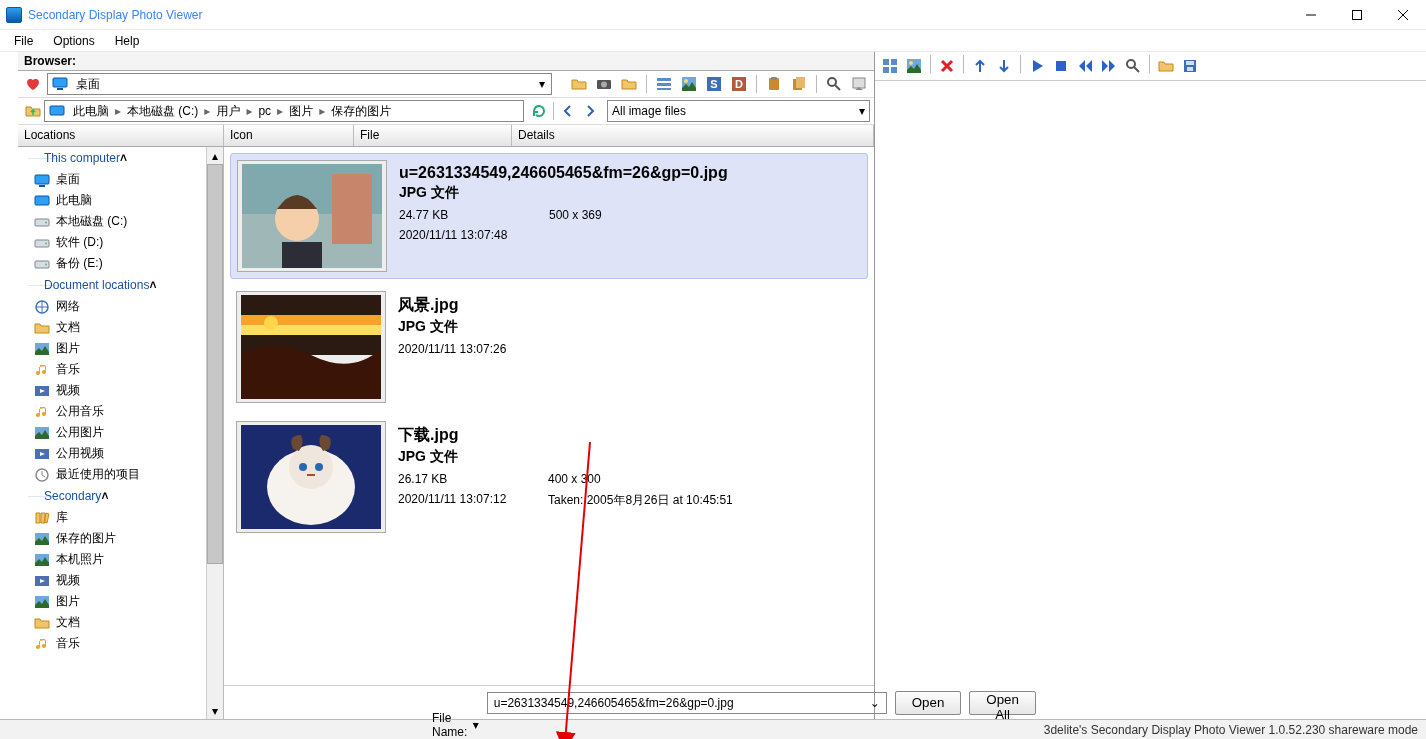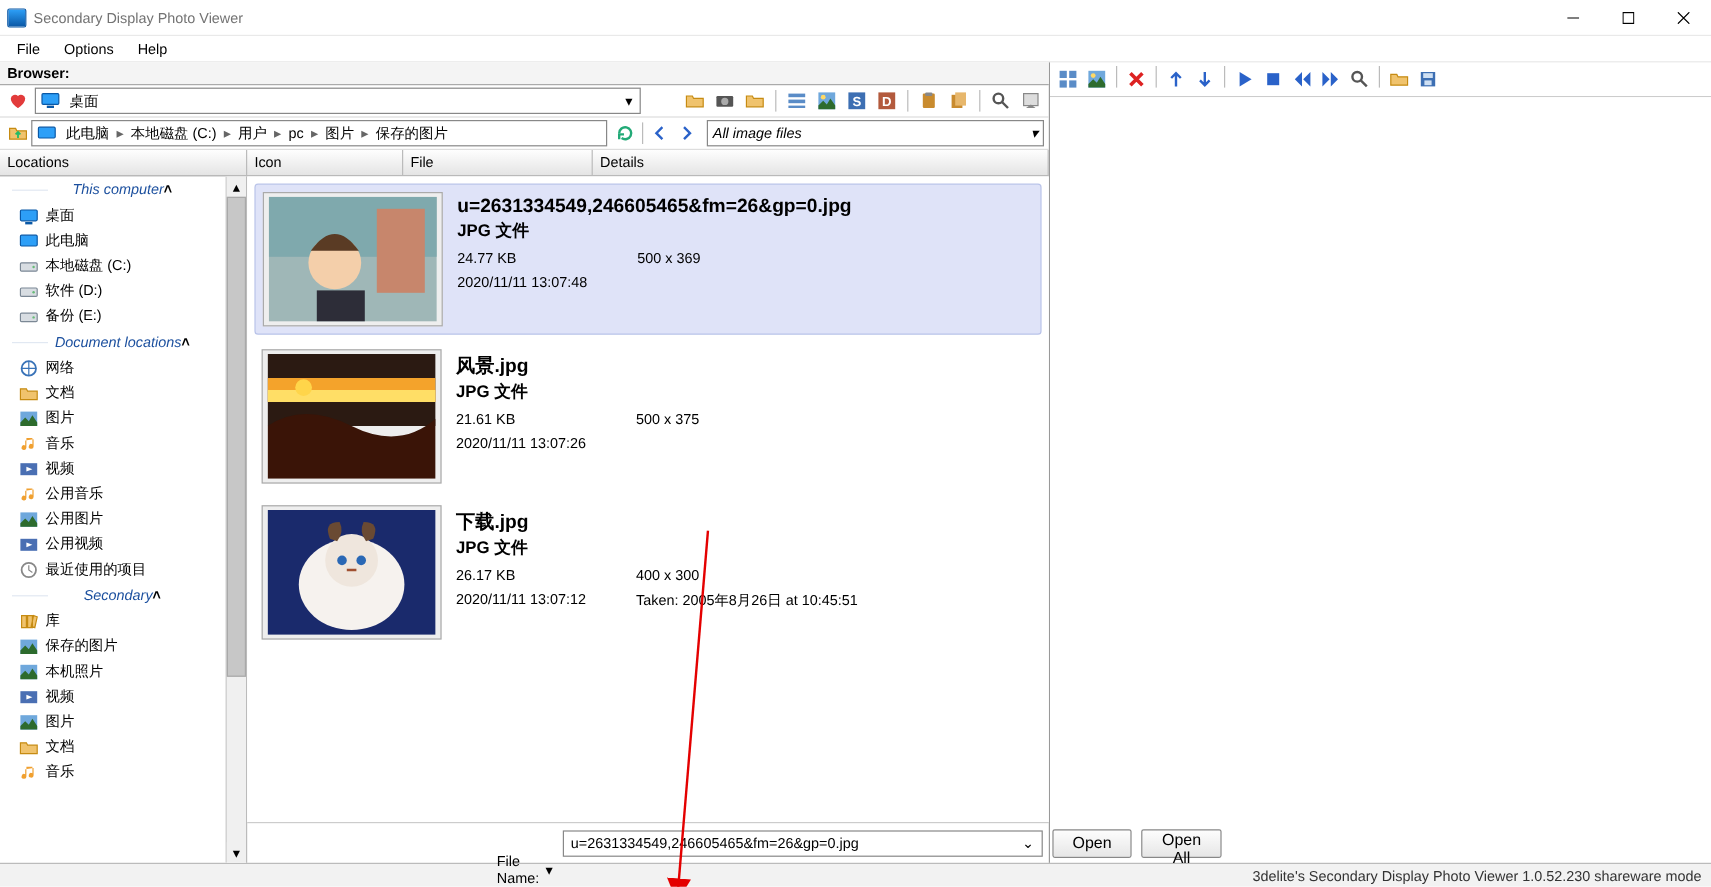--- a/index.html
+++ b/index.html
@@ -1,20 +1,20 @@
 <!DOCTYPE html>
 <html><head>
 <meta charset="utf-8">
 <style>
   * { box-sizing: border-box; margin: 0; padding: 0; }
   html, body { width: 1426px; height: 739px; font-family: "Segoe UI", "Microsoft YaHei", sans-serif; font-size: 12px; background: #fff; overflow: hidden; }
   
   .titlebar { height: 30px; display: flex; align-items: center; border-bottom: 1px solid #e9e9e9; }
   .titlebar .app-icon { width: 16px; height: 16px; margin: 0 6px 0 6px; background: linear-gradient(#2d9ff7,#0a58a6); border:1px solid #0a58a6; border-radius:2px; }
-  .titlebar .title { flex: 0 0 auto; color:#737373; }
+  .titlebar .title { flex: 0 0 auto; color:#3b82f6; }
   .titlebar-spacer { flex: 1; }
   .win-btn { width: 46px; height: 30px; display:flex; align-items:center; justify-content:center; color:#333; font-family:inherit; }
   .win-btn svg { width:10px; height:10px; stroke:#000; stroke-width:1; fill:none; }
   
   .menubar { height: 22px; display:flex; align-items:center; padding: 0 4px; border-bottom:1px solid #e9e9e9; }
   .menubar span { padding: 2px 10px; }
   
   .panel-header { font-weight:bold; padding: 2px 6px; border-bottom:1px solid #aaa; background:#f4f4f4; }
   
   .workarea { display:flex; height: calc(100% - 30px - 22px - 20px); }
@@ -26,32 +26,32 @@
   .tbtn { width:22px; height:22px; display:flex; align-items:center; justify-content:center; border:1px solid transparent; border-radius:2px; }
   .tbtn svg { width:16px; height:16px; }
   .addr-dd { height:22px; border:1px solid #888; display:flex; align-items:center; background:#fff; }
   .addr-dd .dd-arrow { width:18px; text-align:center; }
   
   .crumb-row { display:flex; align-items:center; padding:2px 4px; border-bottom:1px solid #ddd; }
   .crumb { display:flex; align-items:center; height:22px; border:1px solid #888; background:#fff; flex:0 0 480px; overflow:hidden; }
   .crumb .seg { padding:0 4px; white-space:nowrap; }
   .crumb .sep { color:#666; padding:0 2px; }
   .crumb .folder-icon { width:16px; height:16px; margin:0 4px; }
-  .filter-dd { margin-left:6px; flex:1; height:22px; border:1px solid #888; background:#fff; display:flex; align-items:center; padding:0 4px;font-style:italic; }
+  .filter-dd { margin-left:6px; flex:1; height:22px; border:1px solid #888; background:#fff; display:flex; align-items:center; padding:0 4px; }
   
   .browser-body { flex:1; display:flex; min-height:0; }
   .locations { width:206px; border-right:1px solid #bbb; display:flex; flex-direction:column; overflow:hidden; }
   .list-area { flex:1; display:flex; flex-direction:column; min-width:0; }
   .col-headers { display:flex; height:22px; background:linear-gradient(#fefefe,#e4e4e4); border-bottom:1px solid #aaa; }
   .col-h { border-right:1px solid #bbb; padding:3px 6px; font-weight:normal; }
   .col-h.loc { width:206px; }
   .col-h.icon { width:130px; }
   .col-h.file { width:158px; }
   .col-h.details { flex:1; }
-  .loc-section { color:#1b4f9e; padding:4px 10px 4px 26px; display:flex; justify-content:center; align-items:center; position:relative;font-style:italic; }
+  .loc-section { color:#1b4f9e; padding:4px 10px 4px 26px; display:flex; justify-content:flex-start; align-items:center; position:relative; }
   .loc-section::before { content:""; position:absolute; left:10px; top:50%; width:30px; height:1px; background:#1b4f9e22; }
   .loc-section .exp { color:#000; font-weight:bold; }
   .loc-item { display:flex; align-items:center; padding:2px 6px 2px 16px; gap:6px; }
   .loc-item .ic { width:16px; height:16px; flex:0 0 16px; display:flex; align-items:center; justify-content:center; }
   .loc-item span.txt { white-space:nowrap; }
   .scrollbar-v { width:17px; background:#f0f0f0; display:flex; flex-direction:column; border-left:1px solid #ccc;}
   .scrollbar-v .sbtn { height:17px; display:flex; align-items:center; justify-content:center; background:#f0f0f0; }
   .scrollbar-v .thumb { background:#c7c7c7; border:1px solid #a9a9a9; margin:0; height:400px; }
   .loc-wrap { display:flex; flex:1; min-height:0;}
   .loc-content { flex:1; overflow:hidden; }
@@ -76,21 +76,21 @@
   
   .statusbar-outer{height:20px;display:flex;}
   .statusbar { height:20px; width:875px; display:flex; align-items:center; border-top:1px solid #bbb; background:#f2f2f2; font-size:12px; }
   .statusbar .cell { padding:0 10px; border-right:1px solid #ccc; height:100%; display:flex; align-items:center;}
   .statusbar .cell:last-child{border-right:none;}
   .fillrest{flex:1; border-top:1px solid #bbb; background:#f2f2f2; display:flex; align-items:center; justify-content:flex-end; padding-right:8px; color:#333;}
   
   .images-toolbar { display:flex; padding:3px 4px; gap:2px; border-bottom:1px solid #ccc; flex-wrap:nowrap;}
   
   .arrow-svg { position:absolute; pointer-events:none; }
-  .browser-pane { position:relative; }
+  .browser-pane { position:relative;padding-left:18px; }
   
   .ic-folder { fill:#f0c36d; stroke:#c68b12; }
   .ic-monitor { fill:#2d9ff7; stroke:#0a58a6; }
   .ic-drive { fill:#d8dde2; stroke:#7b8895; }
   .ic-lib { fill:#f0c36d; stroke:#c68b12;}
 </style>
 </head>
 <body>
 
 <div class="titlebar">
@@ -505,24 +505,20 @@
                   <rect width="140" height="60" fill="#2b1a12"></rect>
                   <rect y="20" width="140" height="20" fill="#f4a32b"></rect>
                   <rect y="30" width="140" height="10" fill="#ffde66"></rect>
                   <path d="M0 60q30-20 70 0t70-6V104H0z" fill="#3a1407"></path>
                   <circle cx="30" cy="28" r="7" fill="#ffd54a"></circle>
                 </svg>
               </div>
     <div class="file-meta">
       <div class="fname">风景.jpg</div>
       <div class="ftype">JPG 文件</div>
-      <div class="row2">
-                  <div class="c1">21.61 KB</div>
-                  <div>500 x 375</div>
-                </div>
       <div class="row3">
                   <div class="c1">2020/11/11 13:07:26</div>
                   <div></div>
                 </div>
     </div>
   </div>
             <div class="file-row ">
     <div class="thumb-box">
                 <svg viewBox="0 0 140 104">
                   <rect width="140" height="104" fill="#1a2a6c"></rect>

